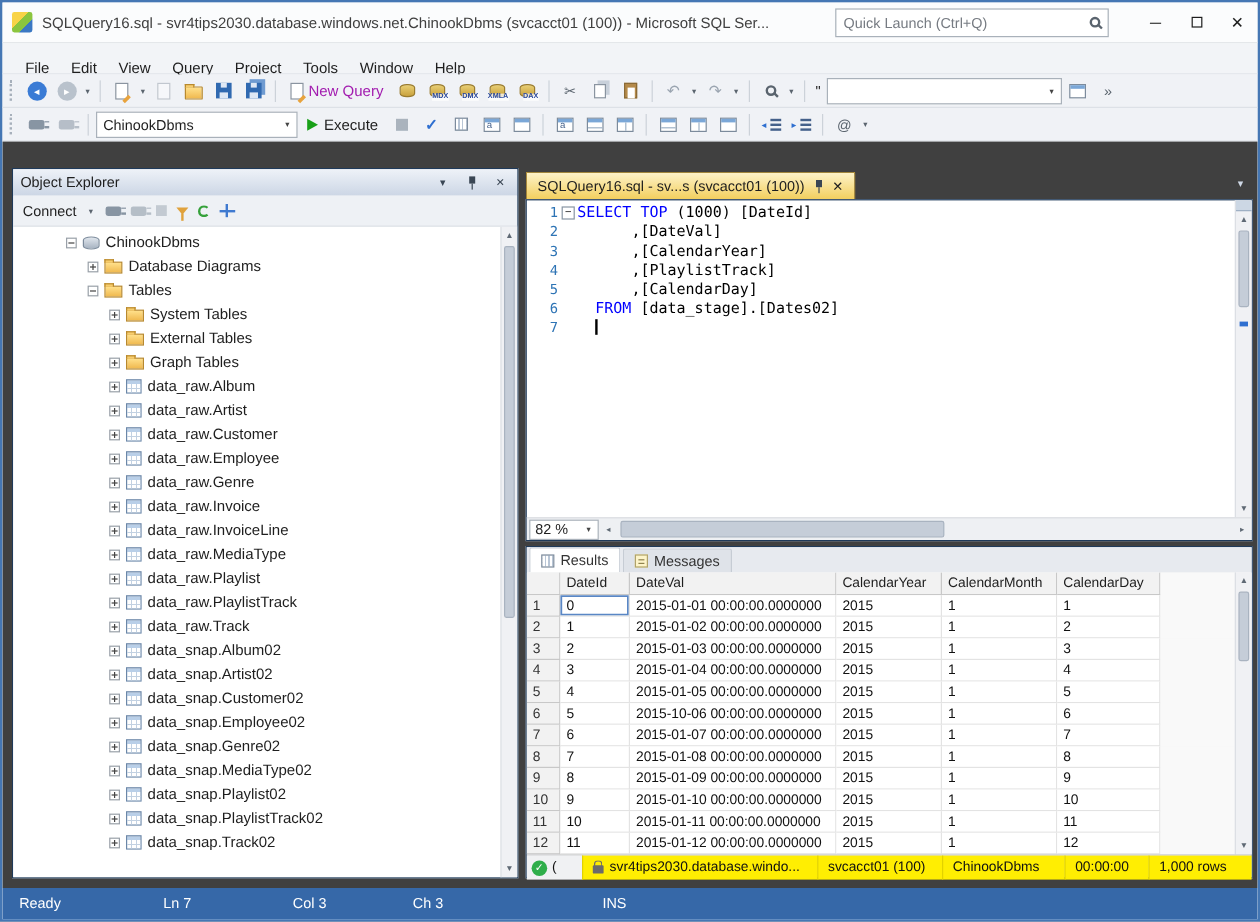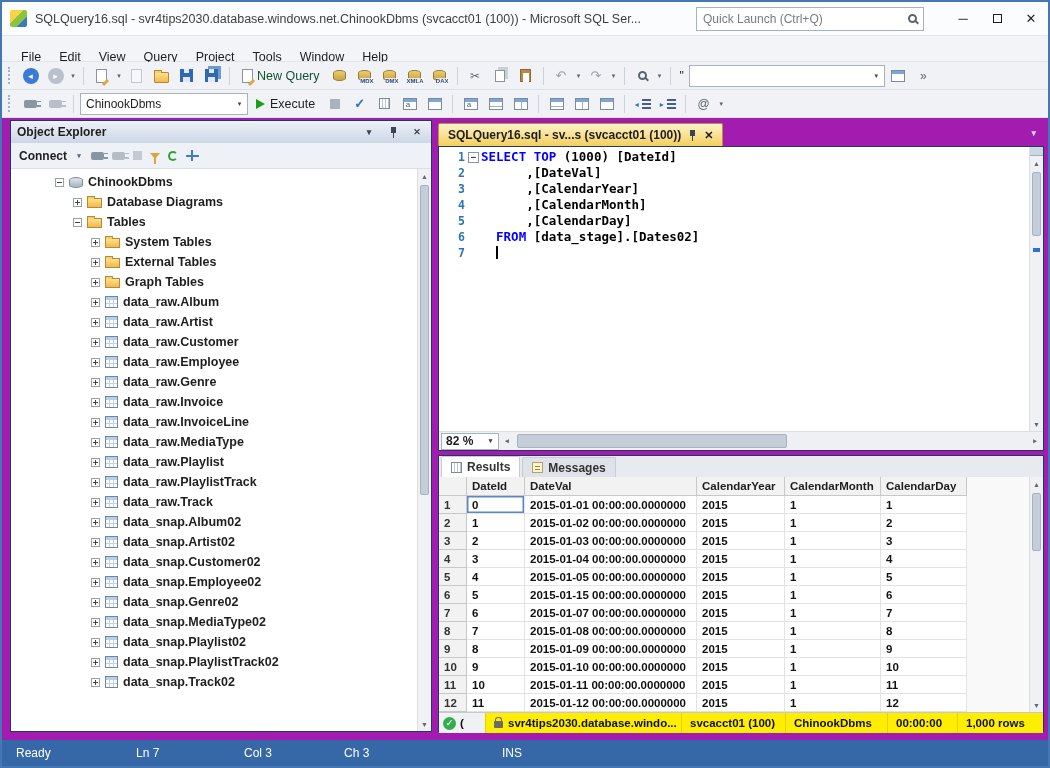--- a/index.html
+++ b/index.html
@@ -80,25 +80,25 @@
   .i-check::before { content:"\2713"; color:#2e6fd0; font-weight:bold; font-size:13px; }
   .i-indent { position:relative; width:16px; height:11px; }
   .i-indent i { position:absolute; right:0; width:9px; height:1.5px; background:#44608a; }
   .i-indent i:nth-child(1){ top:1px; } .i-indent i:nth-child(2){ top:5px; } .i-indent i:nth-child(3){ top:9px; }
   .i-indent::before { position:absolute; left:0; top:2px; font-size:8px; color:#2e6fd0; }
   .i-indent.dec::before { content:"\25C2"; }
   .i-indent.inc::before { content:"\25B8"; }
   .i-at::before { content:"@"; font-size:12px; color:#5a646e; }
   .i-overflow::before { content:"\00BB"; color:#5a646e; font-size:12px; }
   .exec-label { font-size:12.5px; color:#1e1e1e; margin-left:5px; }
-  .newq-label { font-size:12.5px; color:#14532d; margin-left:4px; }
+  .newq-label { font-size:12.5px; color:#a21caf; margin-left:4px; }
   .tbtn.wide { padding:0 6px; }
 
   
-  .dock { flex:1; min-height:0; background:#a21caf; display:flex; padding:2px 4px 8px 8px; gap:6px;font-weight:bold; }
+  .dock { flex:1; min-height:0; background:#404040; display:flex; padding:22px 4px 8px 8px; gap:6px; }
 
   
   .oe { width:422px; flex:none; display:flex; flex-direction:column; border:1px solid #1f3a5a; background:#f0f2f5; }
   .oe-header { height:22px; flex:none; background:linear-gradient(#eef2f8,#ccd6e5); display:flex;
                align-items:center; padding:0 6px; font-size:12px; color:#1e1e1e; gap:8px; }
   .oe-header .sp { flex:1; }
   .oe-hbtn { width:16px; height:16px; display:flex; align-items:center; justify-content:center;
              font-size:9px; color:#3a4654; }
   .pin { width:9px; height:13px; position:relative; }
   .pin::before { content:""; position:absolute; left:2px; top:1px; width:5px; height:6px; background:#3a4654; }
@@ -656,21 +656,21 @@
 
               <div class="code-line">
                 <span class="ln">3</span>
                 <span class="fold"></span>
                 <span class="codetext"><span class="pl">      ,[CalendarYear]</span><span class="kw"></span><span class="pl"></span><span class="kw"></span><span class="pl"></span></span>
               </div>
 
               <div class="code-line">
                 <span class="ln">4</span>
                 <span class="fold"></span>
-                <span class="codetext"><span class="pl">      ,[CalendarMonth]</span><span class="kw"></span><span class="pl"></span><span class="kw"></span><span class="pl"></span></span>
+                <span class="codetext"><span class="pl">      ,[PlaylistTrack]</span><span class="kw"></span><span class="pl"></span><span class="kw"></span><span class="pl"></span></span>
               </div>
 
               <div class="code-line">
                 <span class="ln">5</span>
                 <span class="fold"></span>
                 <span class="codetext"><span class="pl">      ,[CalendarDay]</span><span class="kw"></span><span class="pl"></span><span class="kw"></span><span class="pl"></span></span>
               </div>
 
               <div class="code-line">
                 <span class="ln">6</span>
@@ -780,21 +780,21 @@
                   <div class="gc col-dateval">2015-01-05 00:00:00.0000000</div>
                   <div class="gc col-year">2015</div>
                   <div class="gc col-month">1</div>
                   <div class="gc col-day">5</div>
                   <div class="gc filler"></div>
                 </div>
 
                 <div class="grid-row">
                   <div class="gc rowhead">6</div>
                   <div class="gc col-dateid">5</div>
-                  <div class="gc col-dateval">2015-01-15 00:00:00.0000000</div>
+                  <div class="gc col-dateval">2015-10-06 00:00:00.0000000</div>
                   <div class="gc col-year">2015</div>
                   <div class="gc col-month">1</div>
                   <div class="gc col-day">6</div>
                   <div class="gc filler"></div>
                 </div>
 
                 <div class="grid-row">
                   <div class="gc rowhead">7</div>
                   <div class="gc col-dateid">6</div>
                   <div class="gc col-dateval">2015-01-07 00:00:00.0000000</div>

